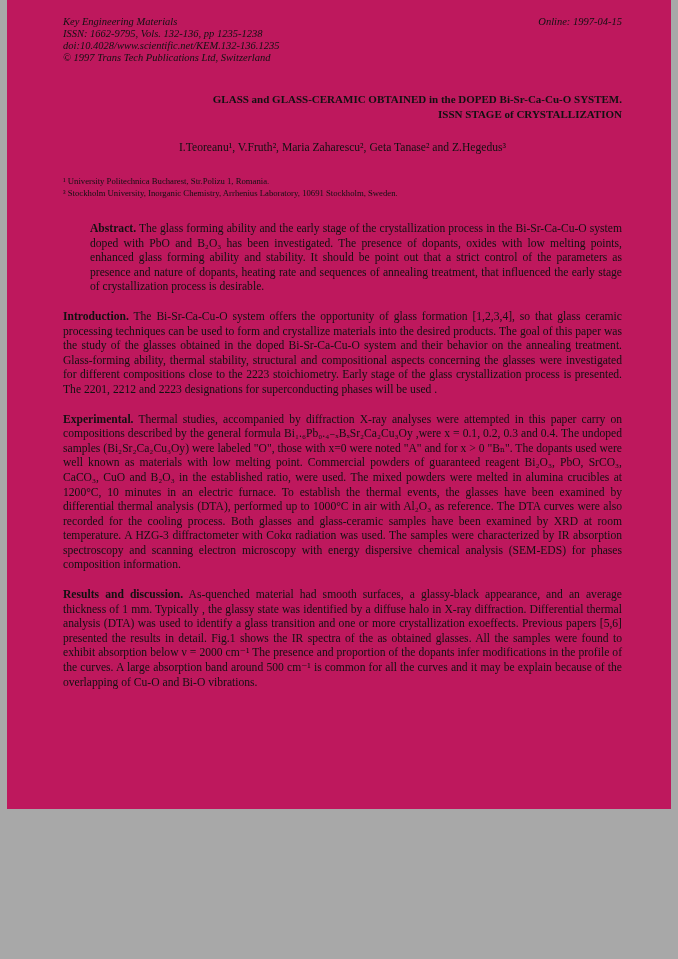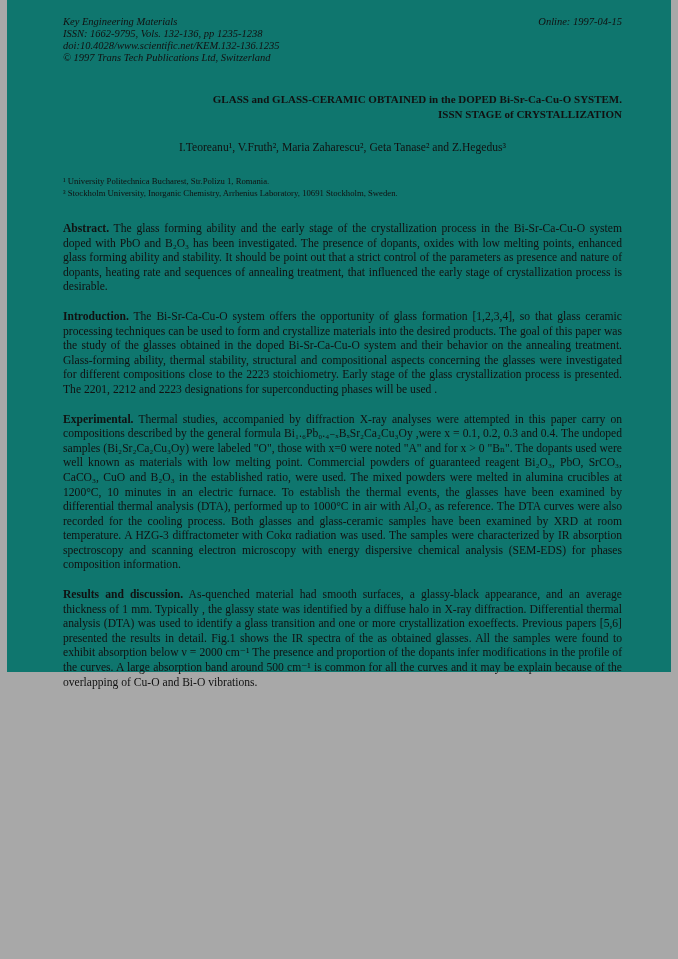--- a/index.html
+++ b/index.html
@@ -12,22 +12,22 @@
     width: 678px;
     height: 959px;
     position: relative;
     overflow: hidden;
   }
   .page {
     position: absolute;
     left: 7px;
     top: 0;
     width: 664px;
-    height: 672px;
-    background: #0f766e;
+    height: 809px;
+    background: #be185d;
     box-sizing: border-box;
     padding: 16px 49px 0 56px;
     color: #111;
   }
   .header-row {
     display: flex;
     justify-content: space-between;
     align-items: flex-start;
     font-style: italic;
     font-size: 10.5px;
@@ -58,21 +58,21 @@
     margin: 19px 0 0 0;
     font-size: 11.6px;
     line-height: 14.6px;
   }
   .para {
     margin: 15px 0 0 0;
     font-size: 11.6px;
     line-height: 14.6px;
     text-align: justify;
   }
-  .para.first-section { margin-top: 23px; }
+  .para.first-section { margin-top: 23px; margin-left: 27px; }
   b.lead { font-weight: bold; }
 </style>
 </head>
 <body>
 
 <div class="page">
 
   <div class="header-row">
     <div class="header-left">
       <div>Key Engineering Materials</div>

